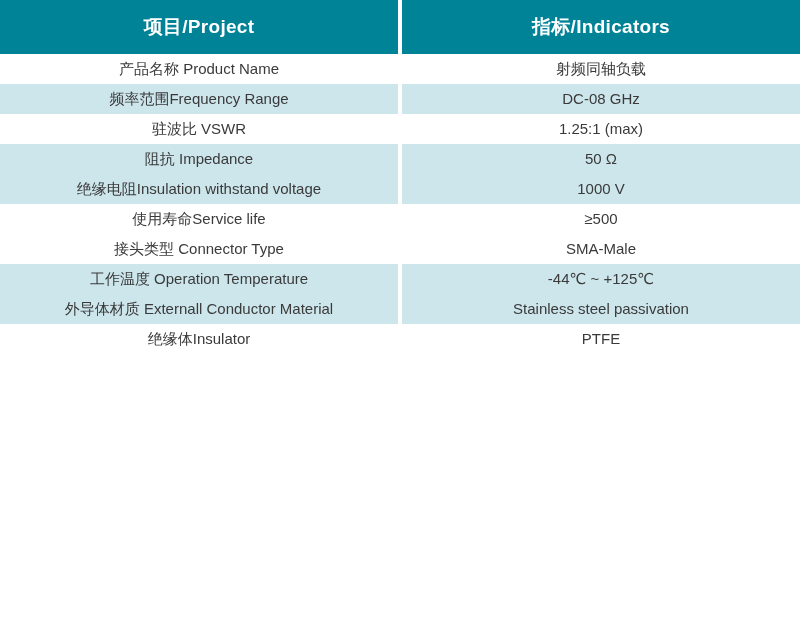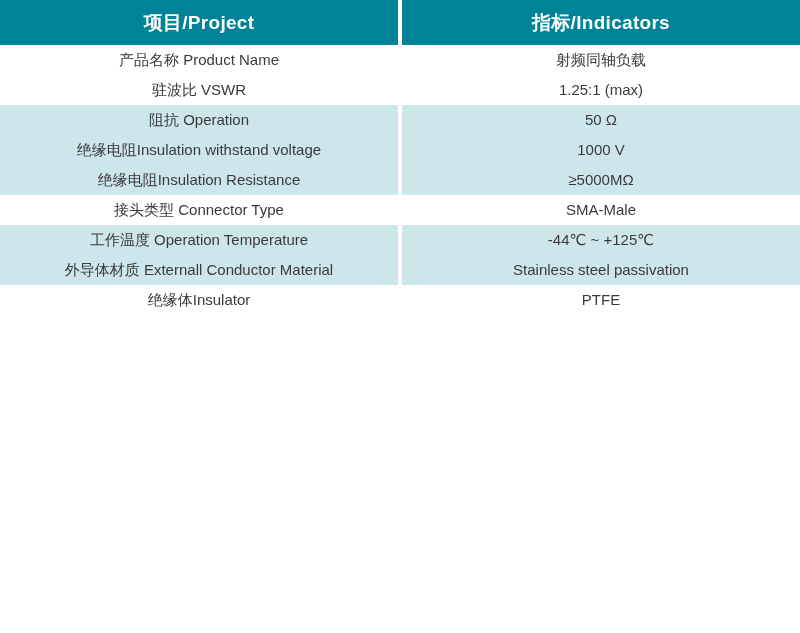--- a/index.html
+++ b/index.html
@@ -16,21 +16,21 @@
   }
   .spec-table {
     width: 800px;
     border-collapse: collapse;
     table-layout: fixed;
   }
   .spec-table col.c-project { width: 400px; }
   .spec-table col.c-indicator { width: 400px; }
 
   .spec-table thead th {
-    height: 45px;
+    height: 54px;
     background: #008396;
     color: #ffffff;
     font-size: 19px;
     font-weight: bold;
     text-align: center;
     vertical-align: middle;
     padding: 0;
     letter-spacing: 0.3px;
   }
   
@@ -75,35 +75,39 @@
     <tr>
       <th class="col-left">项目/Project</th>
       <th class="col-right">指标/Indicators</th>
     </tr>
   </thead>
   <tbody id="table-body">
       <tr class="row-plain">
         <td class="col-left">产品名称 Product Name</td>
         <td class="col-right">射频同轴负载</td>
       </tr>
+      <tr class="row-alt">
+        <td class="col-left">频率范围Frequency Range</td>
+        <td class="col-right">DC-08 GHz</td>
+      </tr>
       <tr class="row-plain">
         <td class="col-left">驻波比 VSWR</td>
         <td class="col-right">1.25:1 (max)</td>
       </tr>
       <tr class="row-alt">
-        <td class="col-left">阻抗 Operation</td>
+        <td class="col-left">阻抗 Impedance</td>
         <td class="col-right">50 Ω</td>
       </tr>
       <tr class="row-alt">
         <td class="col-left">绝缘电阻Insulation withstand voltage</td>
         <td class="col-right">1000 V</td>
       </tr>
-      <tr class="row-alt">
-        <td class="col-left">绝缘电阻Insulation Resistance</td>
-        <td class="col-right">≥5000MΩ</td>
+      <tr class="row-plain">
+        <td class="col-left">使用寿命Service life</td>
+        <td class="col-right">≥500</td>
       </tr>
       <tr class="row-plain">
         <td class="col-left">接头类型 Connector Type</td>
         <td class="col-right">SMA-Male</td>
       </tr>
       <tr class="row-alt">
         <td class="col-left">工作温度 Operation Temperature</td>
         <td class="col-right">-44℃ ~ +125℃</td>
       </tr>
       <tr class="row-alt">

